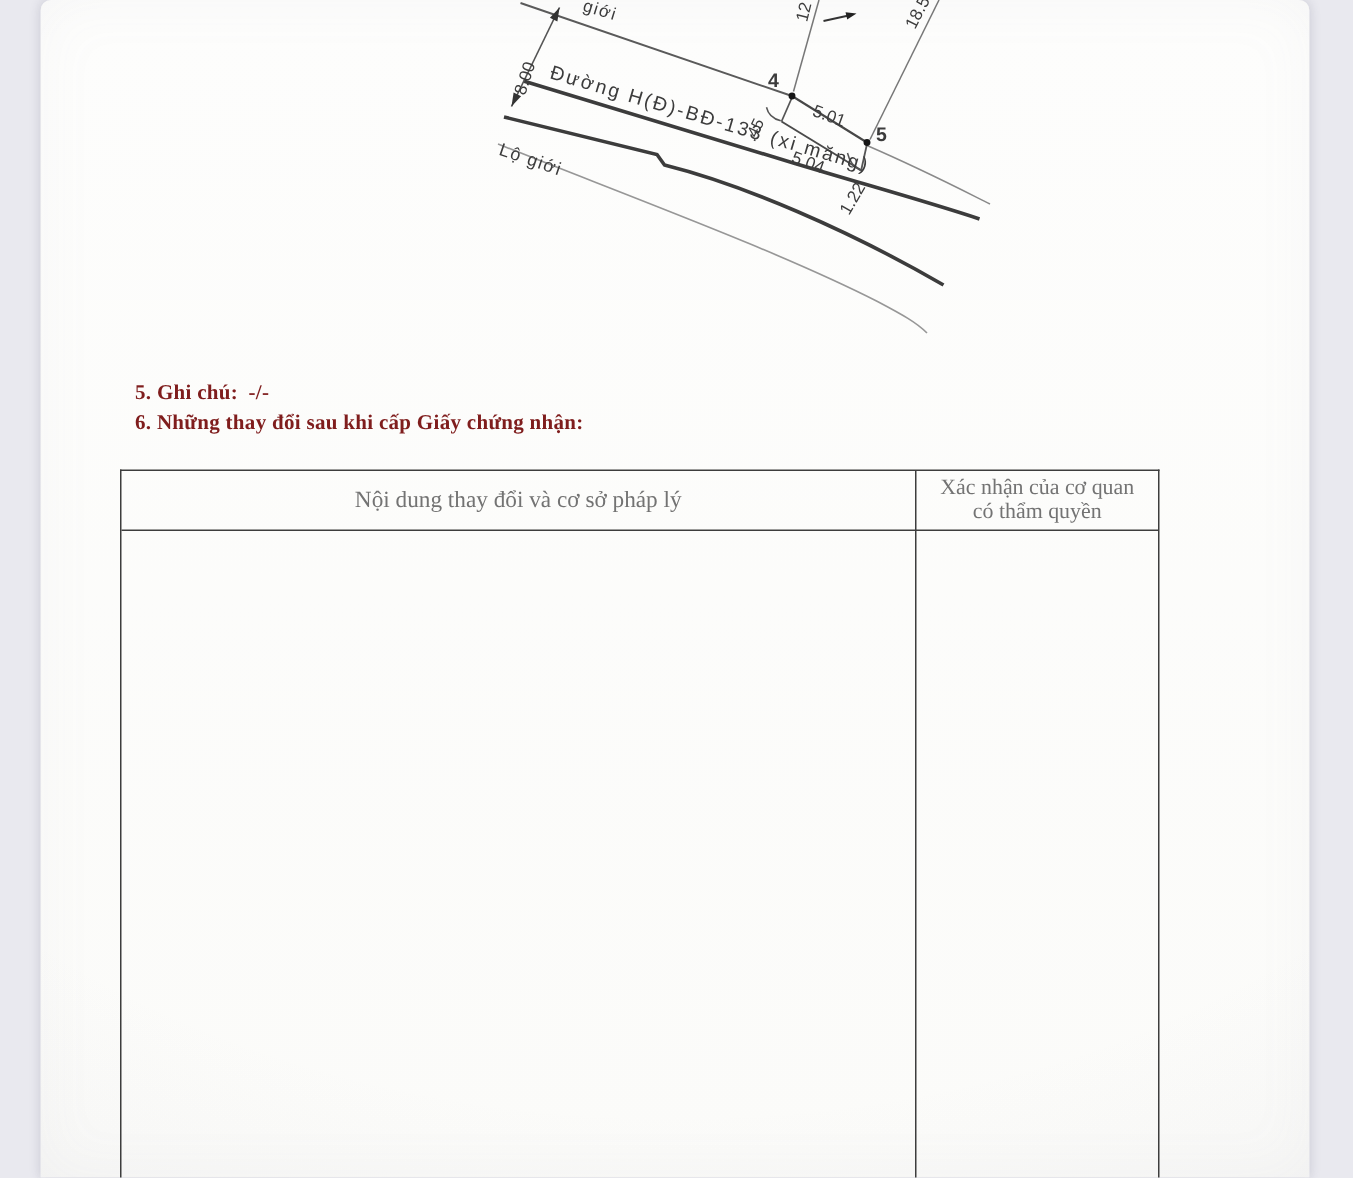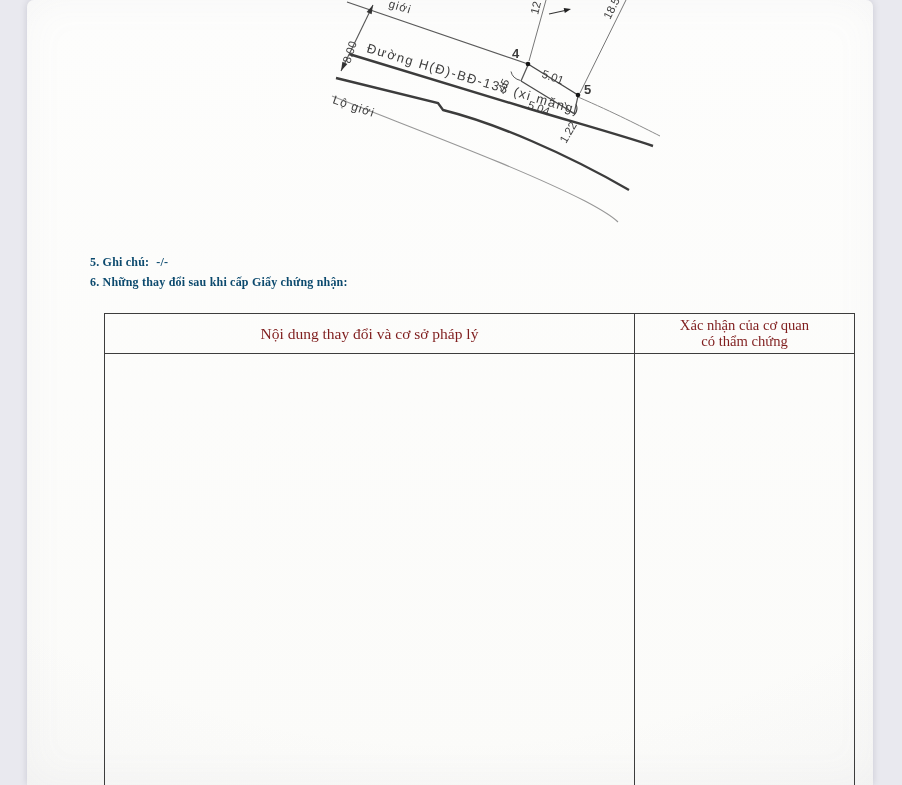--- a/index.html
+++ b/index.html
@@ -23,34 +23,34 @@
     pointer-events:none;
   }
   .diagram text{
     font-family:"Liberation Sans","DejaVu Sans",sans-serif;
     fill:#3c3c3c;
   }
   .dimtxt{font-size:11.5px;}
   .pointtxt{font-size:13px;font-weight:bold;fill:#1f1f1f;}
   .heading{
     position:absolute;left:90px;
-    font-weight:bold;font-size:12px;color:#0c4a6e;
+    font-weight:bold;font-size:14px;color:#7f1d1d;
     letter-spacing:0.2px;white-space:nowrap;
   }
   .note-line{top:255px;}
   .changes-line{top:275px;}
   .note-value{margin-left:7px;}
   .ctable{
-    position:absolute;left:104px;top:313px;width:751px;height:472px;
+    position:absolute;left:80px;top:313px;width:693px;height:472px;
     display:grid;
     grid-template-columns:529px 1fr;
     grid-template-rows:40px 1fr;
     border:1.6px solid #3d3d3d;border-bottom:none;
     box-sizing:border-box;
-    color:#7f1d1d;
+    color:#737373;
   }
   .cell{box-sizing:border-box;}
   .hcell{
     border-bottom:1.6px solid #3d3d3d;
     display:flex;flex-direction:column;align-items:center;justify-content:center;
     text-align:center;
   }
   .col2{border-left:1.6px solid #3d3d3d;}
   .h1{font-size:15.5px;}
   .h2{font-size:14.6px;line-height:15.5px;}
@@ -103,17 +103,17 @@
 <div class="heading note-line">
   <span>5. Ghi chú:</span><span class="note-value">-/-</span>
 </div>
 
 <div class="heading changes-line">6. Những thay đổi sau khi cấp Giấy chứng nhận:</div>
 
 <div class="ctable">
   <div class="cell hcell h1">Nội dung thay đổi và cơ sở pháp lý</div>
   <div class="cell hcell col2 h2">
     <div>Xác nhận của cơ quan</div>
-    <div>có thẩm chứng</div>
+    <div>có thẩm quyền</div>
   </div>
   <div class="cell"></div>
   <div class="cell col2"></div>
 </div>
 
 </body></html>

